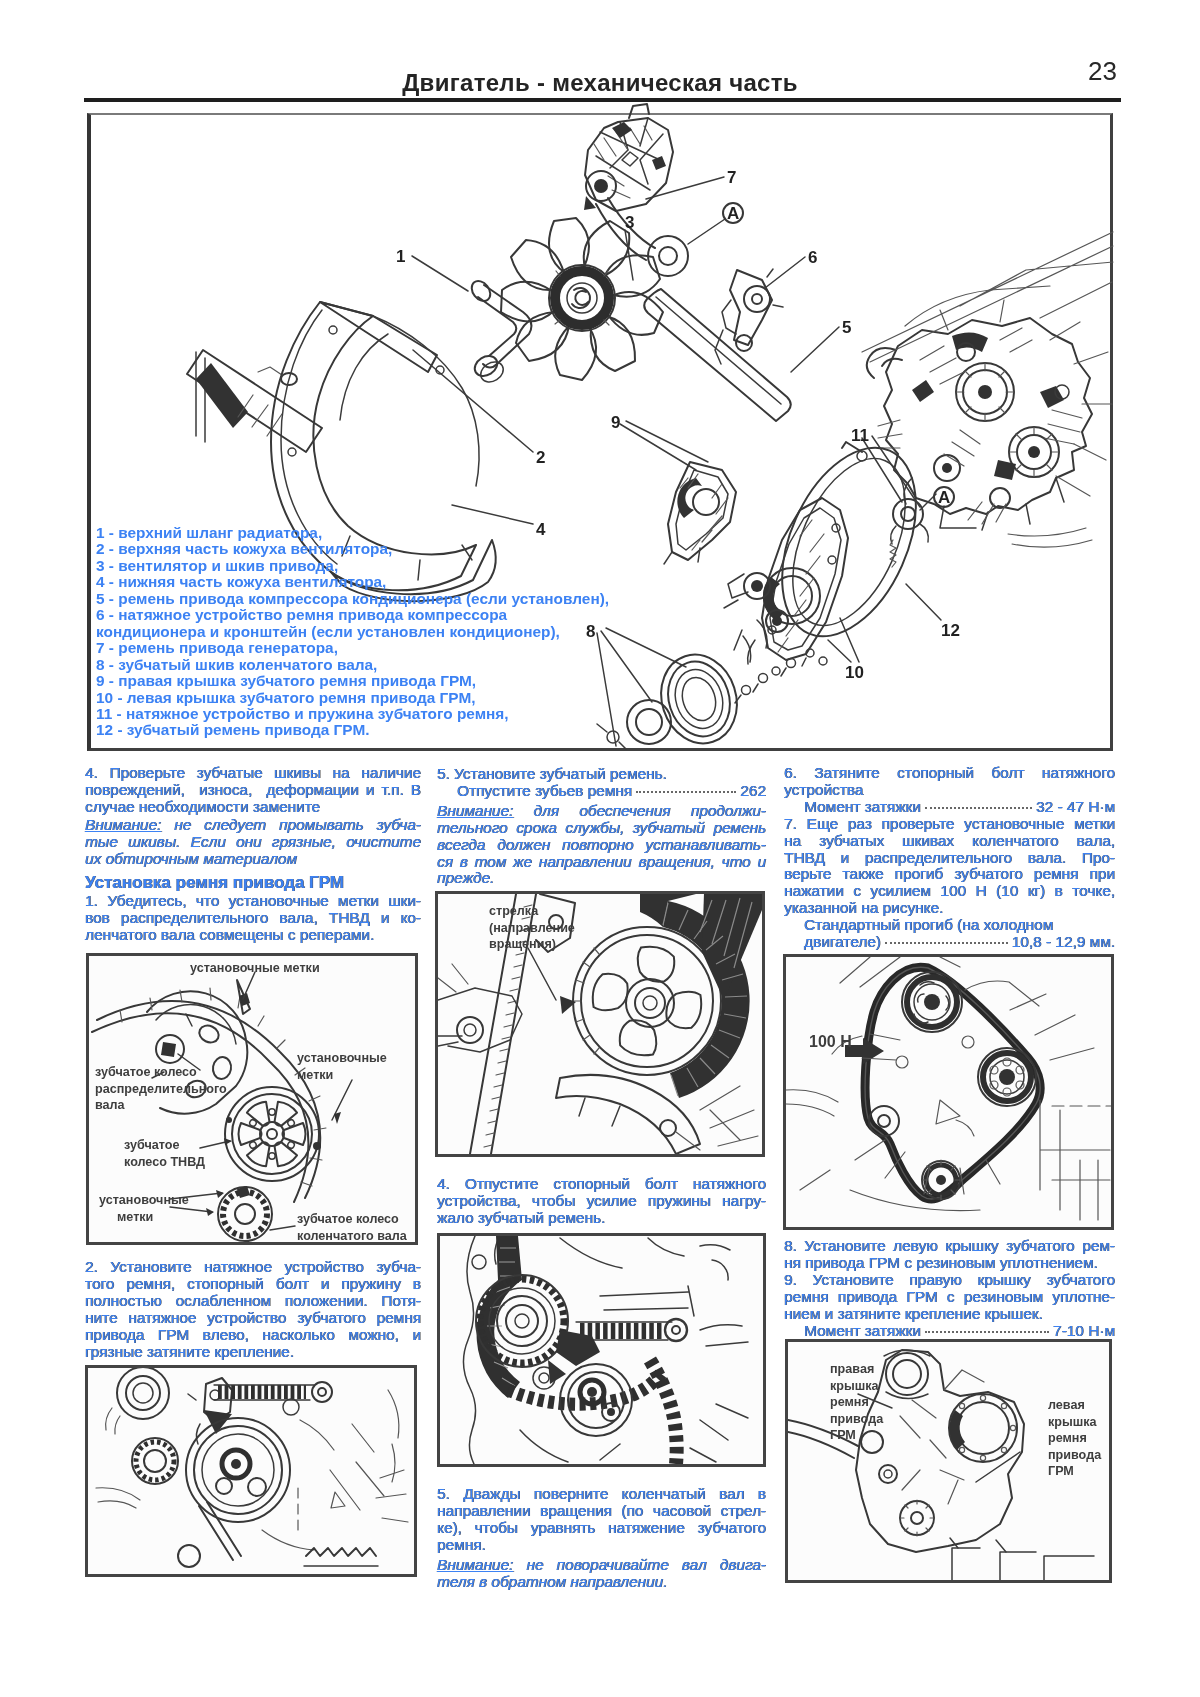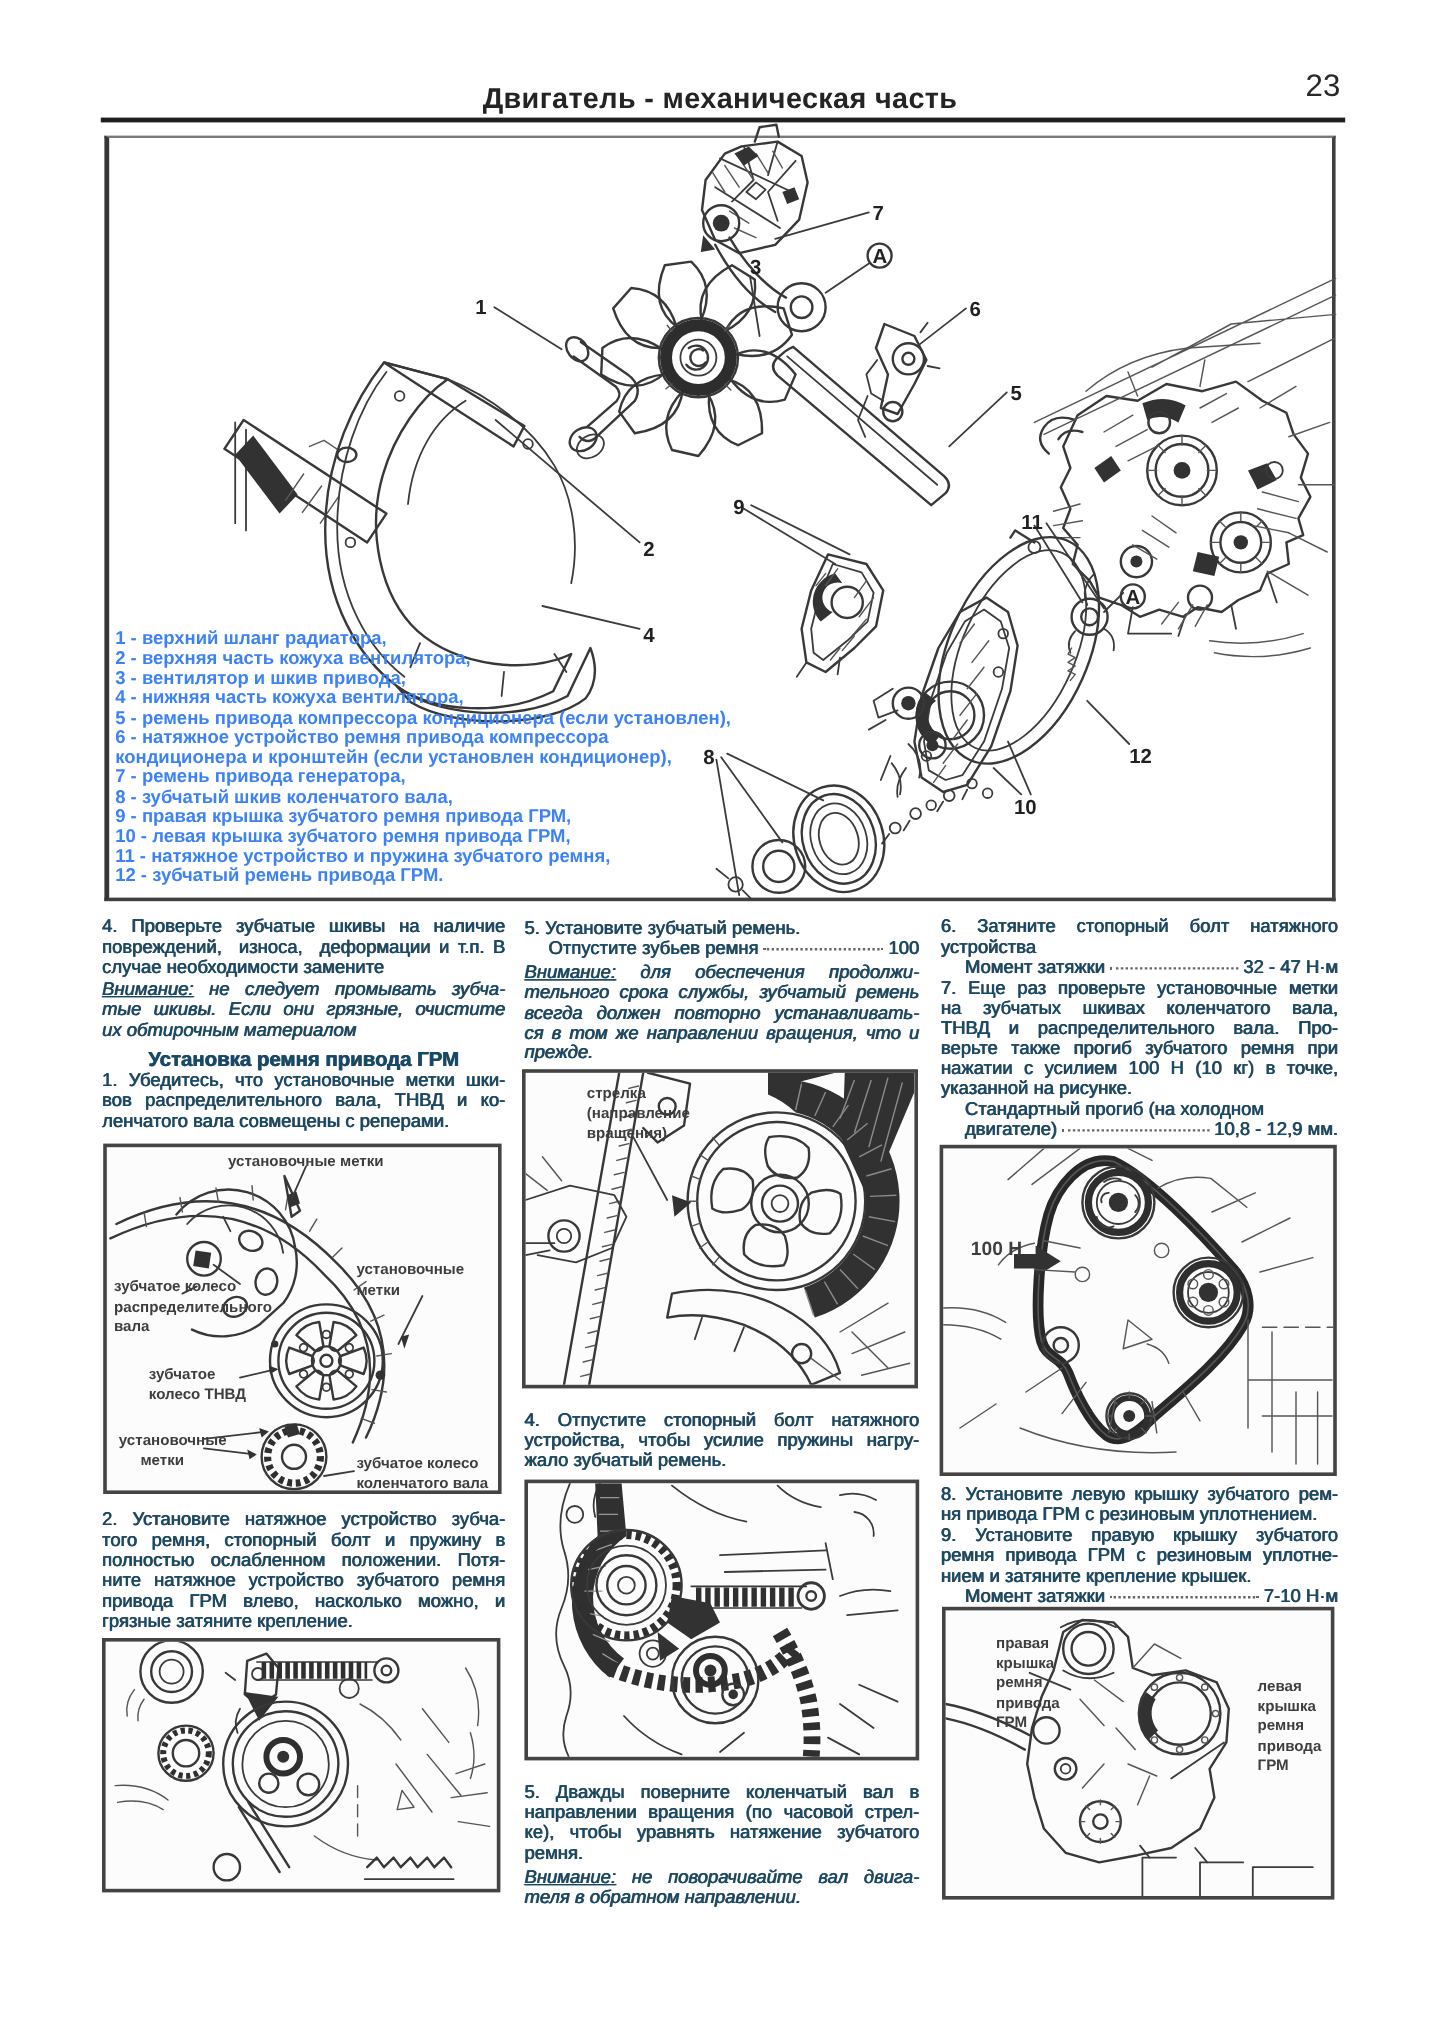--- a/index.html
+++ b/index.html
@@ -6,21 +6,21 @@
 html,body{margin:0;padding:0;}
 body{width:1200px;height:1697px;background:#fff;position:relative;overflow:hidden;
   font-family:"Liberation Sans",sans-serif;color:#3d3d3d;}
 .abs{position:absolute;}
 .page{position:absolute;left:0;top:0;width:1200px;height:1697px;filter:blur(0.45px) contrast(0.98);}
 .hdr{position:absolute;top:69px;left:0;width:1200px;text-align:center;font-weight:bold;font-size:24px;color:#222;letter-spacing:0.3px;}
 .pgnum{position:absolute;top:56px;left:1088px;font-weight:normal;font-size:26px;color:#262626;}
 .rule{position:absolute;left:84px;top:98px;width:1037px;height:4px;background:#1c1c1c;}
 .bigbox{position:absolute;left:87px;top:113px;width:1026px;height:638px;border:3px solid #3f3f3f;border-left:4px solid #333;border-top:2px solid #7a7a7a;box-sizing:border-box;}
 .legend{position:absolute;left:96px;top:525px;width:620px;font-size:15.4px;font-weight:bold;line-height:16.45px;color:#3b82f6;letter-spacing:0px;}
-.col{position:absolute;font-size:15.4px;line-height:16.9px;color:#0c4a6e;text-shadow:0.5px 0 0 #4f4f4f, -0.25px 0 0 #6a6a6a;}
+.col{position:absolute;font-size:15.4px;line-height:16.9px;color:#3b82f6;text-shadow:0.5px 0 0 #4f4f4f, -0.25px 0 0 #6a6a6a;}
 .j{text-align:justify;text-align-last:justify;}
 .b{font-weight:bold;}
 .it{font-style:italic;}
 .dot{display:flex;align-items:baseline;}
 .dot .fill{flex:1;border-bottom:2px dotted #666;margin:0 4px;transform:translateY(-3px);}
 .fig{position:absolute;border:3.5px solid #434343;box-sizing:border-box;background:#fff;}
 .flab{position:absolute;font-size:12.6px;font-weight:bold;color:#3d3d3d;line-height:16.5px;}
 svg{position:absolute;overflow:visible;}
 .sk{stroke:#373737;fill:none;stroke-width:2;stroke-linecap:round;stroke-linejoin:round;}
 .sk15{stroke:#3a3a3a;fill:none;stroke-width:1.5;stroke-linecap:round;stroke-linejoin:round;}
@@ -284,21 +284,21 @@
 12 - зубчатый ремень привода ГРМ.
 </div>
 
 <div class="col" style="left:85px;top:765px;width:336px;">
 <div class="j">4.&nbsp;&nbsp;Проверьте&nbsp;&nbsp;зубчатые&nbsp;&nbsp;шкивы&nbsp;&nbsp;на&nbsp;&nbsp;наличие</div>
 <div class="j">повреждений,&nbsp;&nbsp;износа,&nbsp;&nbsp;деформации&nbsp;и&nbsp;т.п.&nbsp;В</div>
 <div>случае необходимости замените</div>
 <div class="it j" style="margin-top:1.5px;"><span style="text-decoration:underline">Внимание:</span>&nbsp;не&nbsp;следует&nbsp;промывать&nbsp;зубча-</div>
 <div class="it j">тые&nbsp;шкивы.&nbsp;Если&nbsp;они&nbsp;грязные,&nbsp;очистите</div>
 <div class="it">их обтирочным материалом</div>
-<div class="b" style="margin-top:7px;font-size:17px;text-align:center;">Установка ремня привода ГРМ</div>
+<div class="b" style="margin-top:7px;font-size:17px;">Установка ремня привода ГРМ</div>
 <div class="j" style="margin-top:1px;">1.&nbsp;Убедитесь,&nbsp;что&nbsp;установочные&nbsp;метки&nbsp;шки-</div>
 <div class="j">вов&nbsp;распределительного&nbsp;вала,&nbsp;ТНВД&nbsp;и&nbsp;ко-</div>
 <div>ленчатого вала совмещены с реперами.</div>
 </div>
 
 <div class="col" style="left:85px;top:1259px;width:336px;">
 <div class="j">2.&nbsp;Установите&nbsp;натяжное&nbsp;устройство&nbsp;зубча-</div>
 <div class="j">того&nbsp;ремня,&nbsp;стопорный&nbsp;болт&nbsp;и&nbsp;пружину&nbsp;в</div>
 <div class="j">полностью&nbsp;ослабленном&nbsp;положении.&nbsp;Потя-</div>
 <div class="j">ните&nbsp;натяжное&nbsp;устройство&nbsp;зубчатого&nbsp;ремня</div>
@@ -446,21 +446,21 @@
 <path class="sk" d="M306,1556 l8,-8 l6,8 l8,-8 l6,8 l8,-8 l6,8 l8,-8 l6,8 l8,-8 l6,8" stroke-width="2.2"></path>
 <path class="sk15" d="M304,1566 h74"></path>
 </g>
 </svg>
 
 <div class="col" style="left:437px;top:766px;width:329px;">
 <div>5. Установите зубчатый ремень.</div>
 <div class="dot" style="padding-left:20px;">
         <span>Отпустите зубьев ремня</span>
         <span class="fill"></span>
-        <span>100</span>
+        <span>262</span>
       </div>
 <div class="it j" style="margin-top:3px;"><span style="text-decoration:underline">Внимание:</span>&nbsp;для&nbsp;обеспечения&nbsp;продолжи-</div>
 <div class="it j">тельного&nbsp;срока&nbsp;службы,&nbsp;зубчатый&nbsp;ремень</div>
 <div class="it j">всегда&nbsp;должен&nbsp;повторно&nbsp;устанавливать-</div>
 <div class="it j">ся&nbsp;в&nbsp;том&nbsp;же&nbsp;направлении&nbsp;вращения,&nbsp;что&nbsp;и</div>
 <div class="it">прежде.</div>
 </div>
 
 <div class="col" style="left:437px;top:1176px;width:329px;">
 <div class="j">4.&nbsp;&nbsp;Отпустите&nbsp;&nbsp;стопорный&nbsp;&nbsp;болт&nbsp;&nbsp;натяжного</div>

